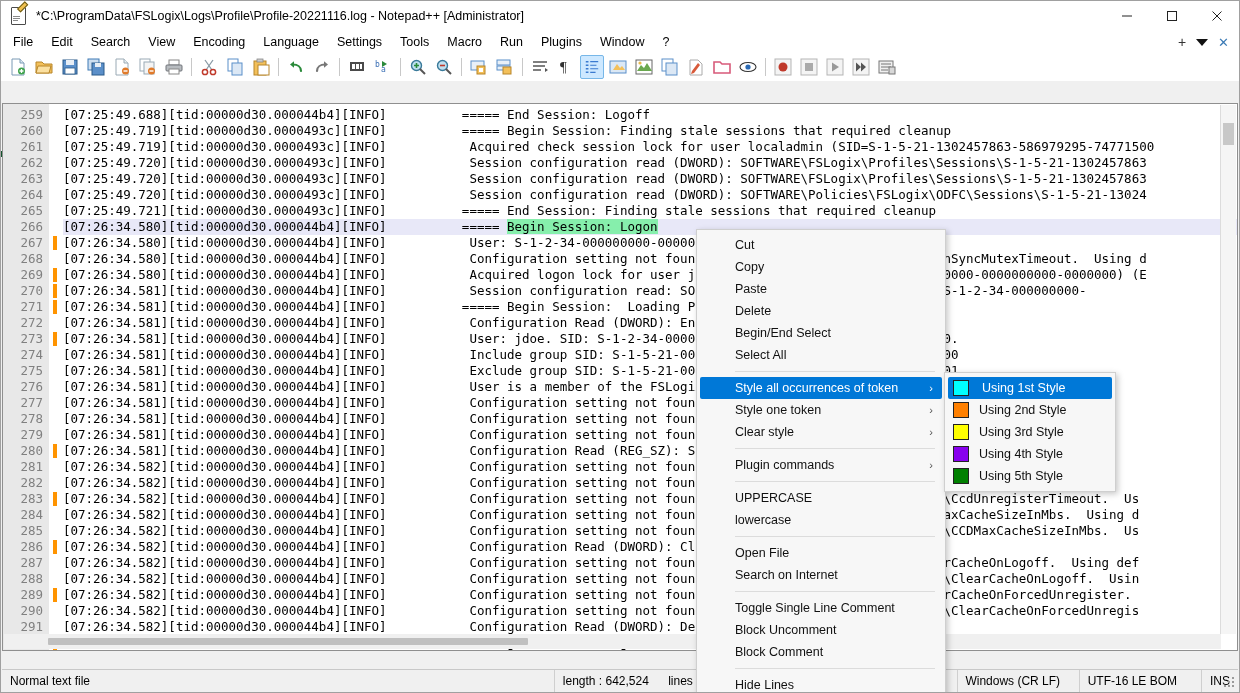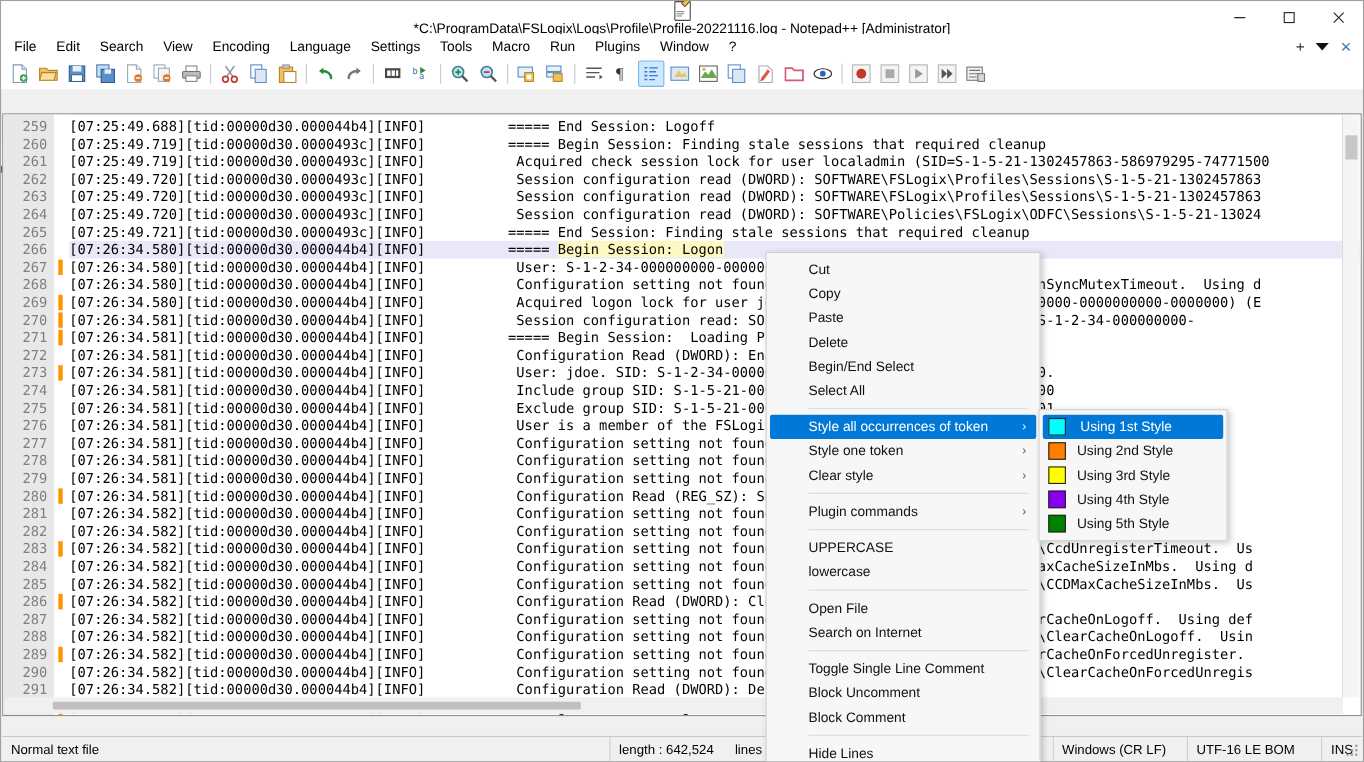--- a/index.html
+++ b/index.html
@@ -15,21 +15,21 @@
     background: #f0f0f0;
     border: 1px solid #a0a0a0;
     box-sizing: border-box;
     overflow: hidden;
   }
 
   
   .titlebar {
     position: absolute; left: 0; top: 0; width: 1238px; height: 30px;
     background: #ffffff;
-    display: flex; align-items: center; flex-direction: column;
+    display: flex; align-items: center;
   }
   .title-icon {
     width: 18px; height: 18px; margin-left: 9px; margin-right: 8px;
     position: relative; flex: none;
   }
   .title-icon .pad {
     position: absolute; left: 1px; top: 0px; width: 13px; height: 16px;
     background: #ffffff; border: 1.5px solid #4a4a4a; border-radius: 1px;
   }
   .title-icon .pen {
@@ -148,21 +148,21 @@
     position: absolute; right: 6px;
     height: 16px; line-height: 16px; text-align: center;
     font-family: "DejaVu Sans Mono", "Liberation Mono", monospace;
     font-size: 12.5px; color: #808080;
   }
   .bm {
     position: absolute; left: 4px; width: 4px; height: 14px; top: 1px;
     background: #ff9400;
   }
   .curline { background: #e8e8f8; }
-  .tok-hl { background: #fef9c3; }
+  .tok-hl { background: #86efac; }
 
   .hscroll-track {
     position: absolute; left: 1px; bottom: 1px; height: 15px; right: 16px;
     background: #f0f0f0;
   }
   .hscroll-thumb {
     position: absolute; left: 44px; top: 4px; width: 480px; height: 7px;
     background: #c0c0c0; border-radius: 1px;
   }
   .vscroll-track {

